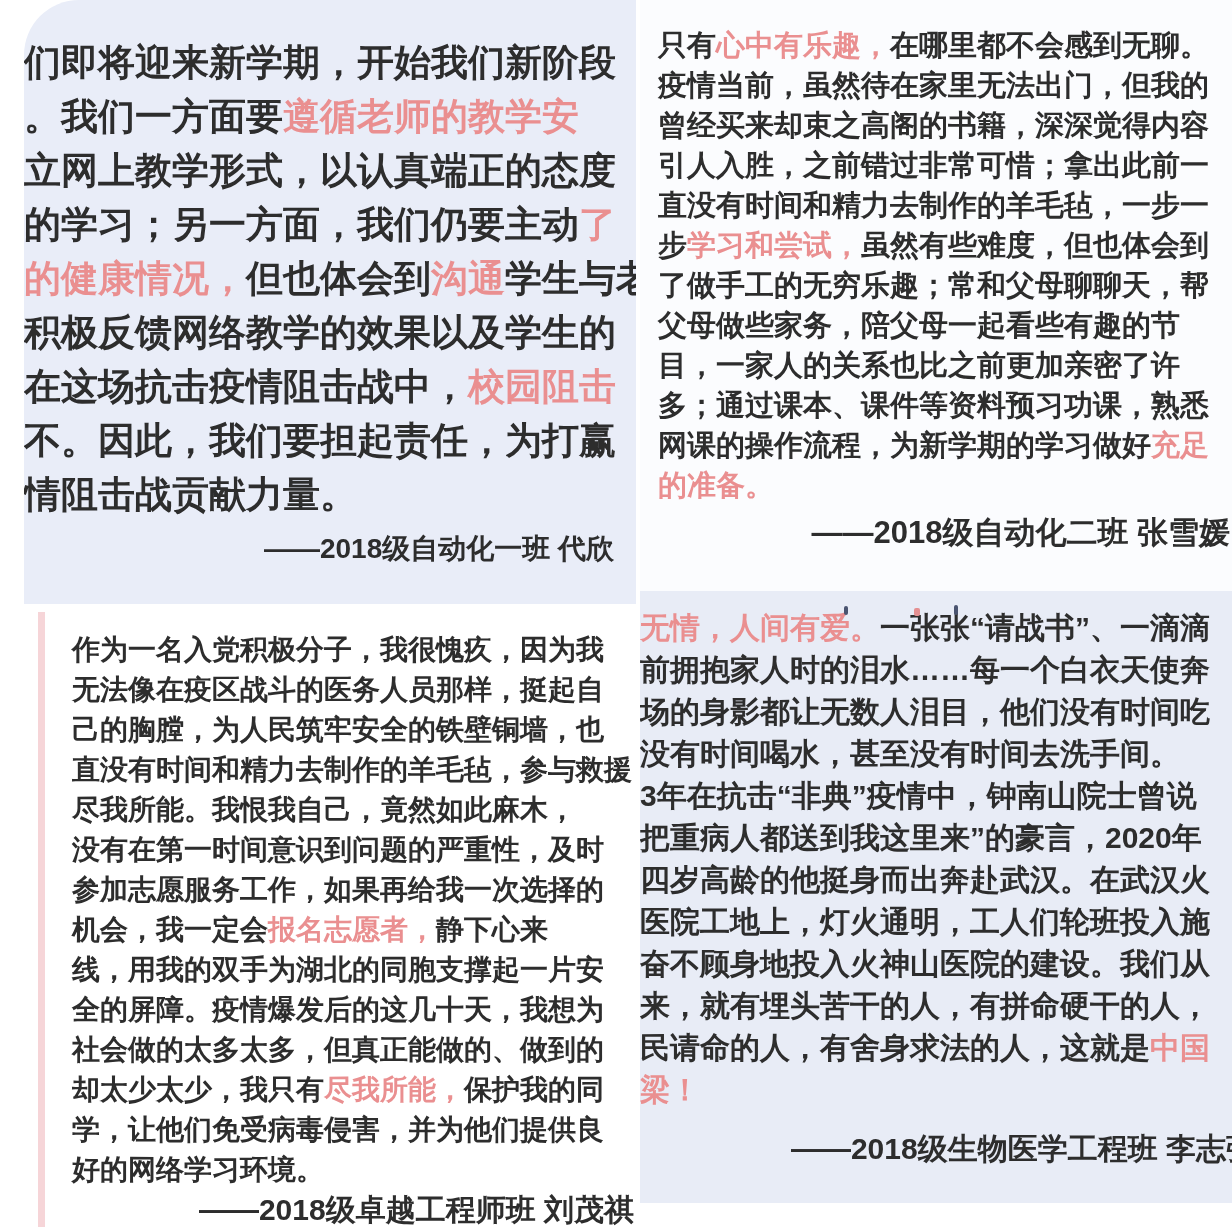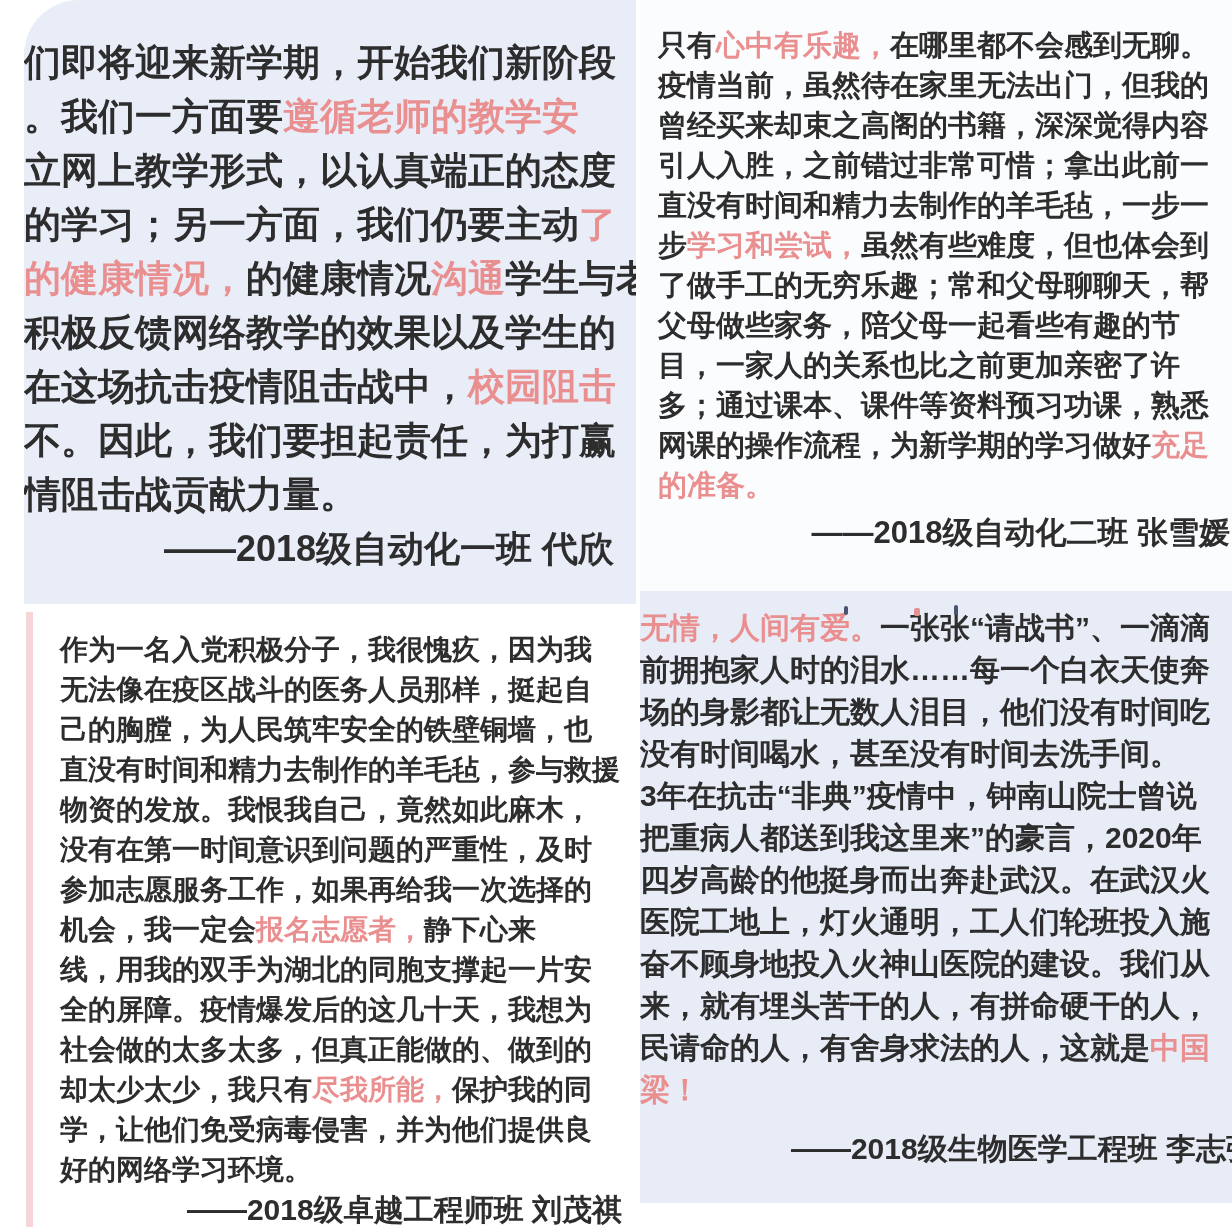--- a/index.html
+++ b/index.html
@@ -25,33 +25,33 @@
   .hl{color:var(--accent);}
   .attribution{text-align:right;}
 
   
   .q0{
     left:0;top:0;width:612px;height:604px;
     border-top-left-radius:55px;
     font-size:37px;line-height:54px;
     padding:36px 12px 0 0;
   }
-  .q0 .attribution{font-size:36px;line-height:54px;margin-top:0;padding-right:10px;}
+  .q0 .attribution{font-size:28px;line-height:54px;margin-top:0;padding-right:10px;}
 
   
   .q1{
     left:616px;top:0;width:616px;height:601px;
     font-size:29px;line-height:40px;
     padding:25px 6px 0 18px;
   }
   .q1 .attribution{font-size:31px;line-height:40px;margin-top:8px;padding-right:20px;}
 
   
   .q2{
-    left:0;top:612px;width:612px;height:615px;
+    left:12px;top:612px;width:612px;height:615px;
     font-size:28px;line-height:40px;
     padding:18px 8px 0 36px;
   }
   .q2 .attribution{font-size:30px;line-height:40px;margin-top:0;padding-right:6px;}
   .pink-strip{
     position:absolute;left:2px;top:0;width:7px;height:615px;
   }
 
   
   .q3{
@@ -71,21 +71,21 @@
 <body style="background: rgb(255, 255, 255);">
 
 <div class="page">
 
   <section class="card q0" style="background: rgb(233, 237, 248);">
     <div class="lines">
         <div class="line"><span>们即将迎来新学期，开始我们新阶段</span></div>
         <div class="line"><span>。我们一方面要</span><span class="hl">遵循老师的教学安</span></div>
         <div class="line"><span>立网上教学形式，以认真端正的态度</span></div>
         <div class="line"><span>的学习；另一方面，我们仍要主动</span><span class="hl">了</span></div>
-        <div class="line"><span class="hl">的健康情况，</span><span>的健康情况</span><span class="hl">沟通</span><span>学生与老</span></div>
+        <div class="line"><span class="hl">的健康情况，</span><span>但也体会到</span><span class="hl">沟通</span><span>学生与老</span></div>
         <div class="line"><span>积极反馈网络教学的效果以及学生的</span></div>
         <div class="line"><span>在这场抗击疫情阻击战中，</span><span class="hl">校园阻击</span></div>
         <div class="line"><span>不。因此，我们要担起责任，为打赢</span></div>
         <div class="line"><span>情阻击战贡献力量。</span></div>
       </div>
     <div class="attribution">——2018级自动化一班 代欣</div>
   </section>
 
   <section class="card q1" style="background: rgb(251, 252, 254);">
     <div class="lines">
@@ -105,21 +105,21 @@
     <div class="attribution">——2018级自动化二班 张雪媛</div>
   </section>
 
   <section class="card q2" style="background: rgb(255, 255, 255);">
     <div class="pink-strip" style="background: rgb(246, 213, 216);"></div>
     <div class="lines">
         <div class="line"><span>作为一名入党积极分子，我很愧疚，因为我</span></div>
         <div class="line"><span>无法像在疫区战斗的医务人员那样，挺起自</span></div>
         <div class="line"><span>己的胸膛，为人民筑牢安全的铁壁铜墙，也</span></div>
         <div class="line"><span>直没有时间和精力去制作的羊毛毡，参与救援</span></div>
-        <div class="line"><span>物资的发放。我恨我自己，竟然如此麻木，</span></div>
+        <div class="line"><span>尽我所能。我恨我自己，竟然如此麻木，</span></div>
         <div class="line"><span>没有在第一时间意识到问题的严重性，及时</span></div>
         <div class="line"><span>参加志愿服务工作，如果再给我一次选择的</span></div>
         <div class="line"><span>机会，我一定会</span><span class="hl">报名志愿者，</span><span>静下心来</span></div>
         <div class="line"><span>线，用我的双手为湖北的同胞支撑起一片安</span></div>
         <div class="line"><span>全的屏障。疫情爆发后的这几十天，我想为</span></div>
         <div class="line"><span>社会做的太多太多，但真正能做的、做到的</span></div>
         <div class="line"><span>却太少太少，我只有</span><span class="hl">尽我所能，</span><span>保护我的同</span></div>
         <div class="line"><span>学，让他们免受病毒侵害，并为他们提供良</span></div>
         <div class="line"><span>好的网络学习环境。</span></div>
       </div>

